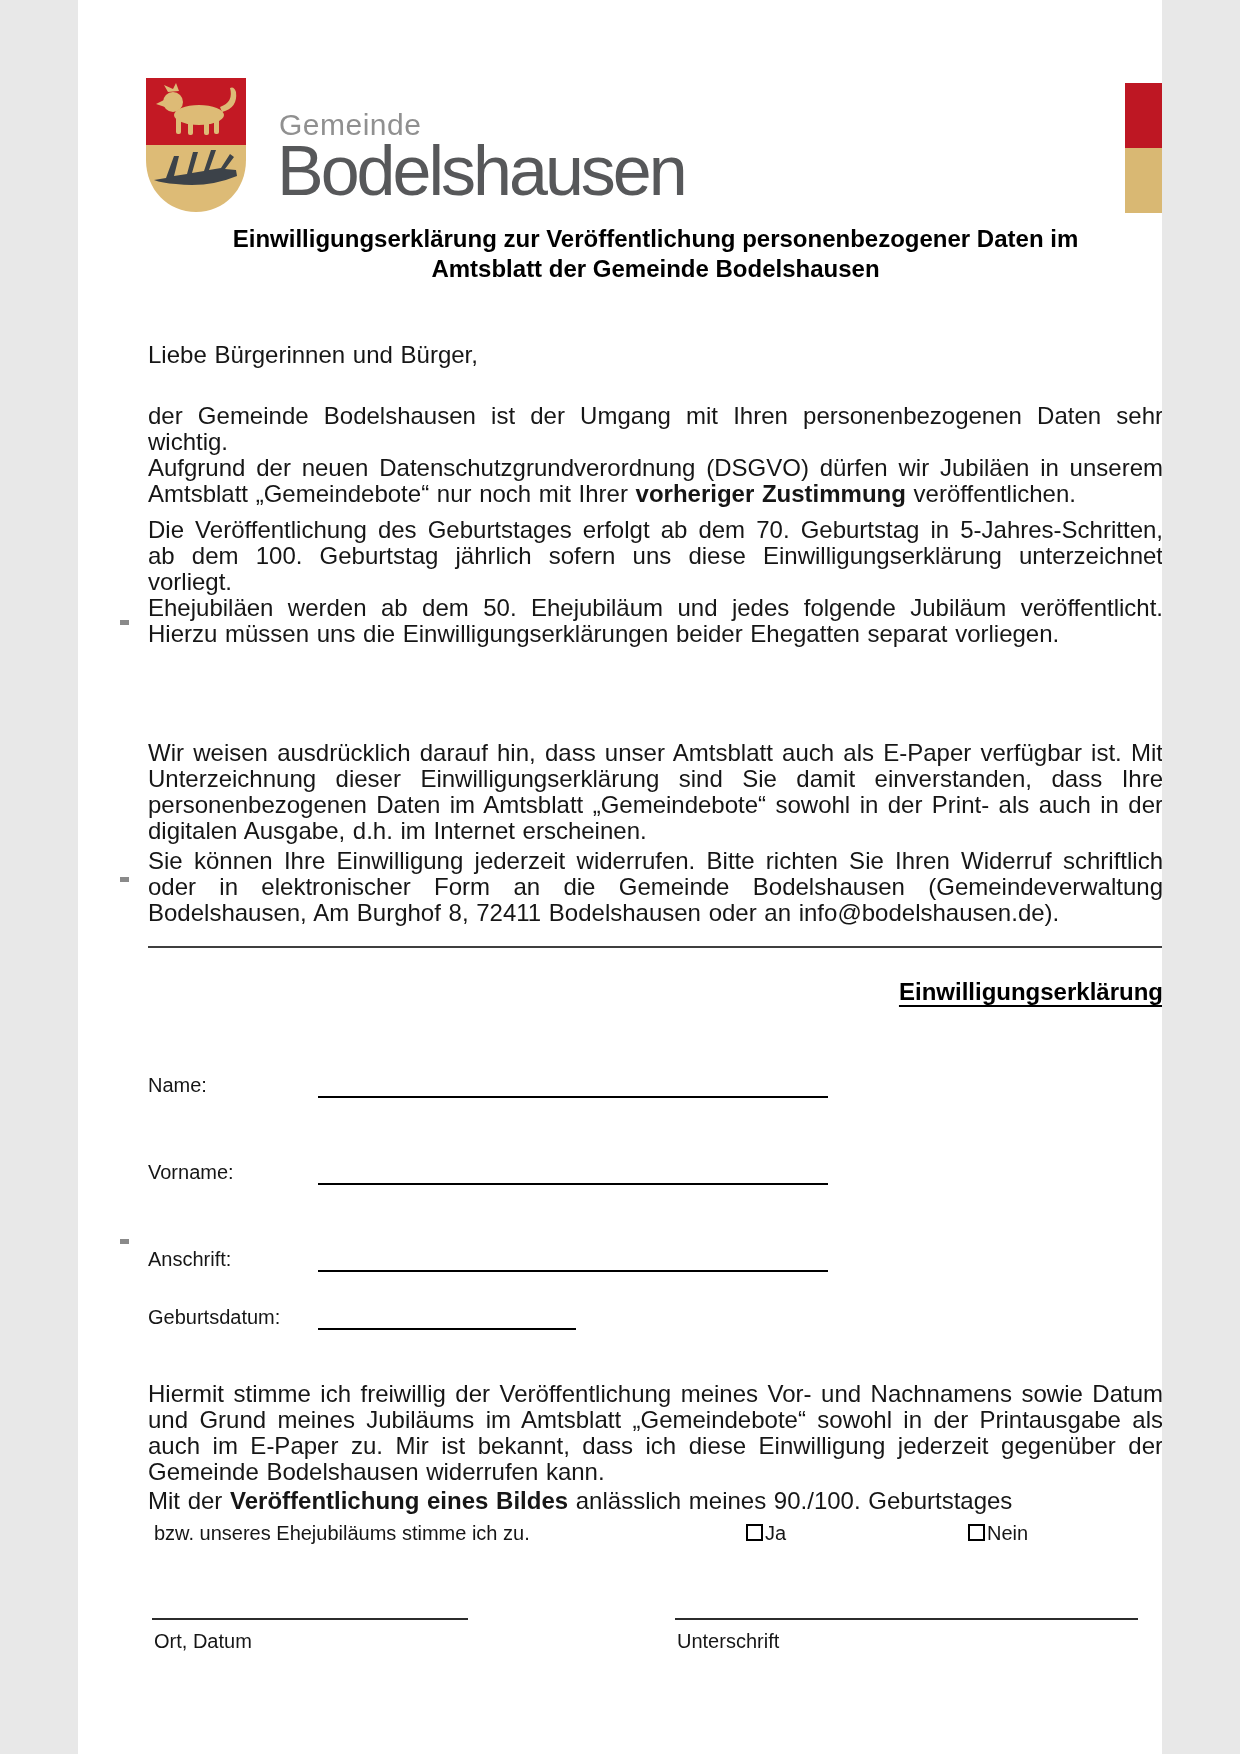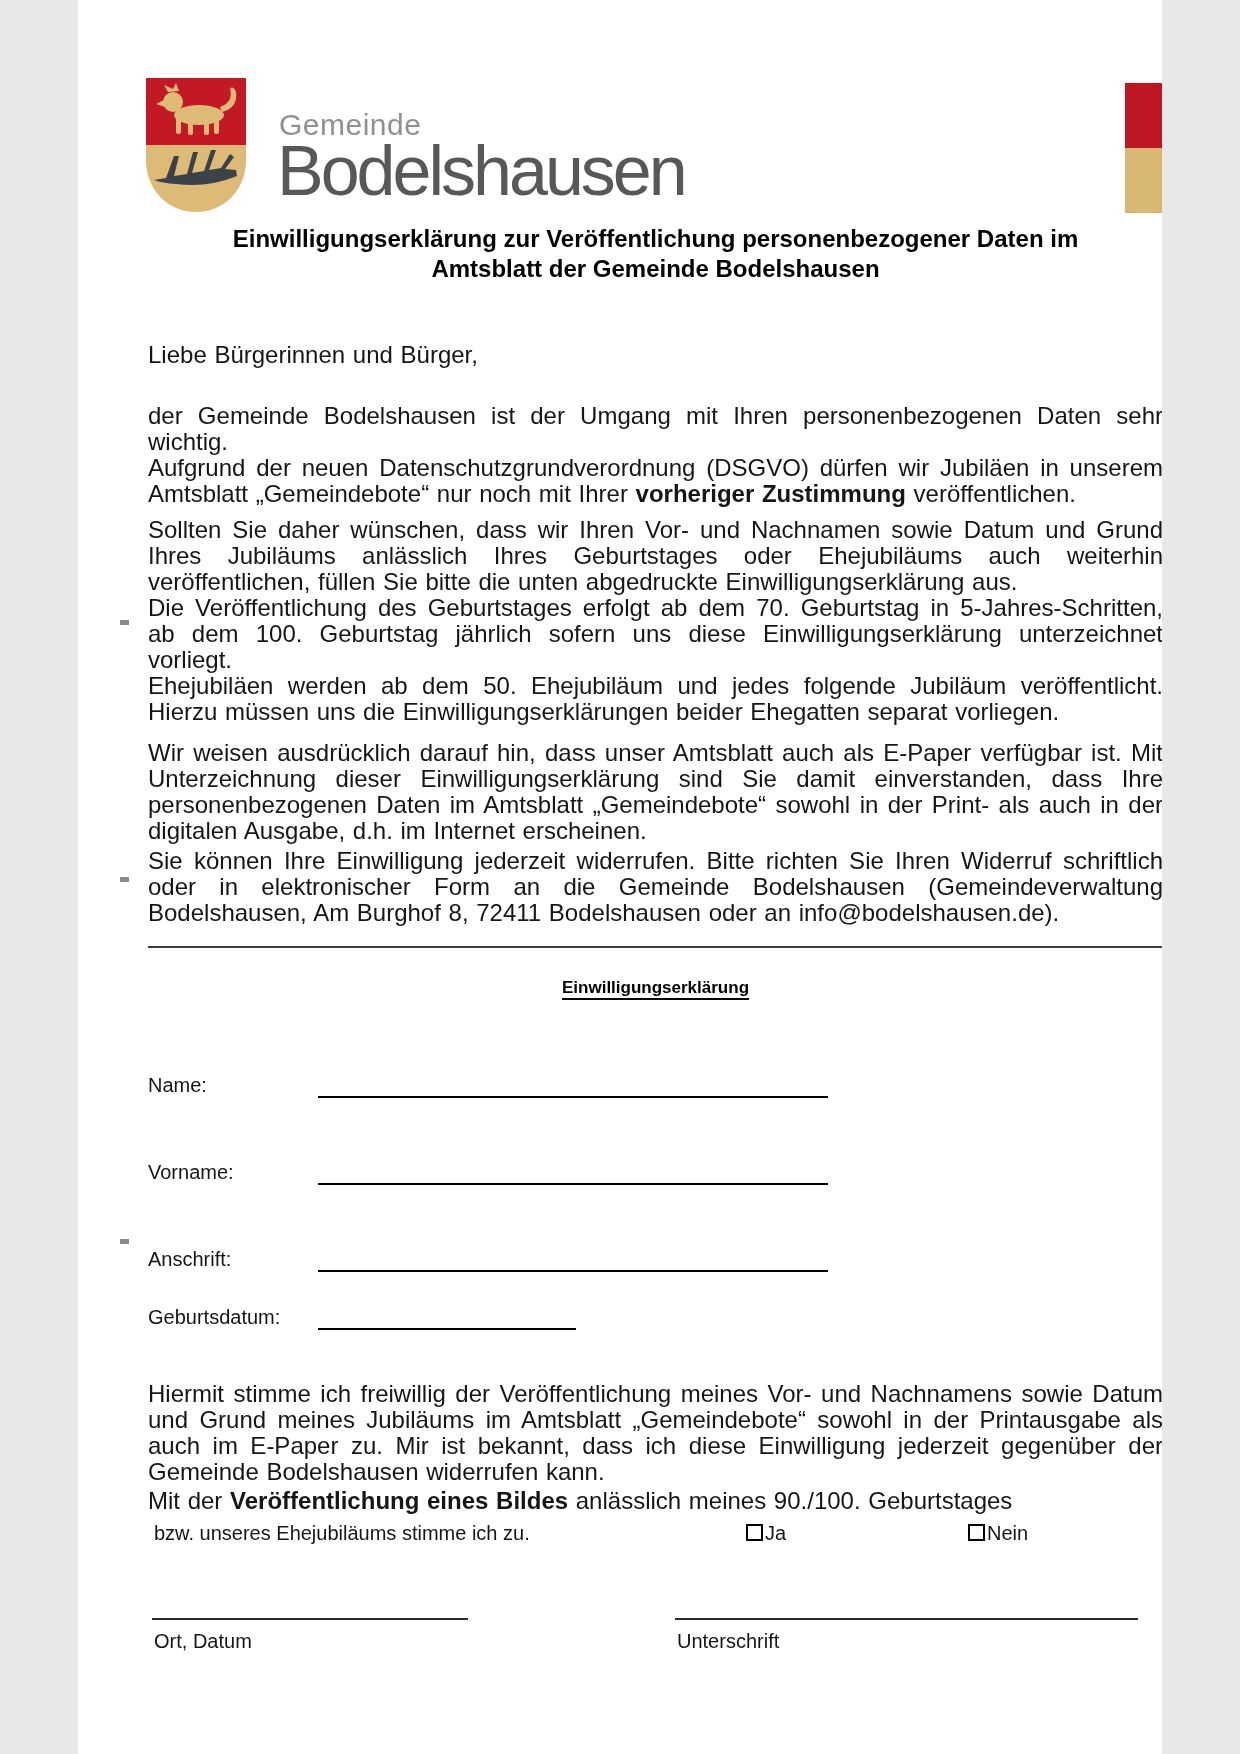--- a/index.html
+++ b/index.html
@@ -15,22 +15,22 @@
   .flag .red{height:65px;background:#be1723;}
   .flag .gold{height:65px;background:#d9b873;}
   
   .doc-title{position:absolute;left:70px;top:224px;width:1015px;text-align:center;
     font-size:24px;line-height:30px;font-weight:bold;color:#000;}
   .para{position:absolute;left:70px;width:1015px;font-size:24px;line-height:26px;
     text-align:justify;word-spacing:1px;}
   .nojust{text-align:left;}
   b.bseg{font-weight:bold;}
   .separator{position:absolute;left:70px;top:946px;width:1022px;border-top:2px solid #3f3f3f;}
-  .consent-heading{position:absolute;left:70px;top:978px;width:1015px;text-align:center;
-    font-size:17px;font-weight:bold;color:#000;text-decoration:underline;
+  .consent-heading{position:absolute;left:70px;top:978px;width:1015px;text-align:right;
+    font-size:24px;font-weight:bold;color:#000;text-decoration:underline;
     text-decoration-thickness:2px;text-underline-offset:5px;}
   
   .frow{position:absolute;left:0;top:0;width:1240px;height:30px;padding-left:48px;}
   .flabel{position:absolute;left:70px;top:0;font-size:20px;line-height:26px;}
   .fline{position:absolute;top:2px;height:22px;border-bottom:2px solid #000;}
   .cbrow{position:absolute;left:0;width:1240px;height:30px;font-size:20px;line-height:26px;}
   .cbrow .lead{position:absolute;left:76px;top:0;}
   .cb{position:absolute;top:0;white-space:nowrap;}
   .cbox{display:inline-block;width:13px;height:13px;border:2px solid #000;
     vertical-align:-1px;margin-right:2px;}
@@ -78,21 +78,20 @@
   </div>
 
   <div class="para nojust" style="top:342px">Liebe Bürgerinnen und Bürger,</div>
 
   <div class="para" style="top:403px">
     <div>der Gemeinde Bodelshausen ist der Umgang mit Ihren personenbezogenen Daten sehr wichtig.</div>
     <div><span>Aufgrund der neuen Datenschutzgrundverordnung (DSGVO) dürfen wir Jubiläen in unserem Amtsblatt „Gemeindebote“ nur noch mit Ihrer </span><b class="bseg">vorheriger Zustimmung</b><span> veröffentlichen.</span></div>
   </div>
 
   <div class="para" style="top:517px">
-    <div>Sollten Sie daher wünschen, dass wir Ihren Vor- und Nachnamen sowie Datum und Grund Ihres Jubiläums anlässlich Ihres Geburtstages oder Ehejubiläums auch weiterhin veröffentlichen, füllen Sie bitte die unten abgedruckte Einwilligungserklärung aus.</div>
     <div>Die Veröffentlichung des Geburtstages erfolgt ab dem 70. Geburtstag in 5-Jahres-Schritten, ab dem 100. Geburtstag jährlich sofern uns diese Einwilligungserklärung unterzeichnet vorliegt.</div>
     <div>Ehejubiläen werden ab dem 50. Ehejubiläum und jedes folgende Jubiläum veröffentlicht. Hierzu müssen uns die Einwilligungserklärungen beider Ehegatten separat vorliegen.</div>
   </div>
 
   <div class="para" style="top:740px">Wir weisen ausdrücklich darauf hin, dass unser Amtsblatt auch als E-Paper verfügbar ist. Mit Unterzeichnung dieser Einwilligungserklärung sind Sie damit einverstanden, dass Ihre personenbezogenen Daten im Amtsblatt „Gemeindebote“ sowohl in der Print- als auch in der digitalen Ausgabe, d.h. im Internet erscheinen.</div>
 
   <div class="para" style="top:848px">Sie können Ihre Einwilligung jederzeit widerrufen. Bitte richten Sie Ihren Widerruf schriftlich oder in elektronischer Form an die Gemeinde Bodelshausen (Gemeindeverwaltung Bodelshausen, Am Burghof 8, 72411 Bodelshausen oder an info@bodelshausen.de).</div>
 
   <div class="separator"></div>
 

